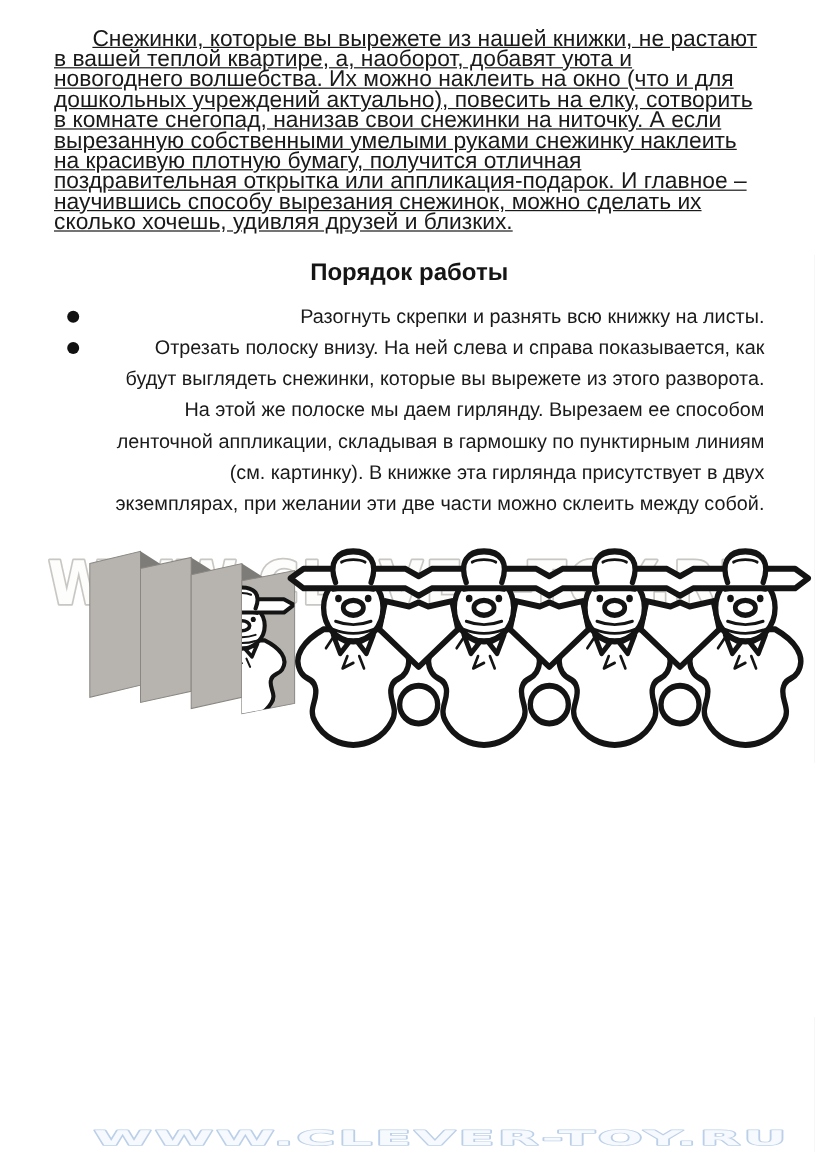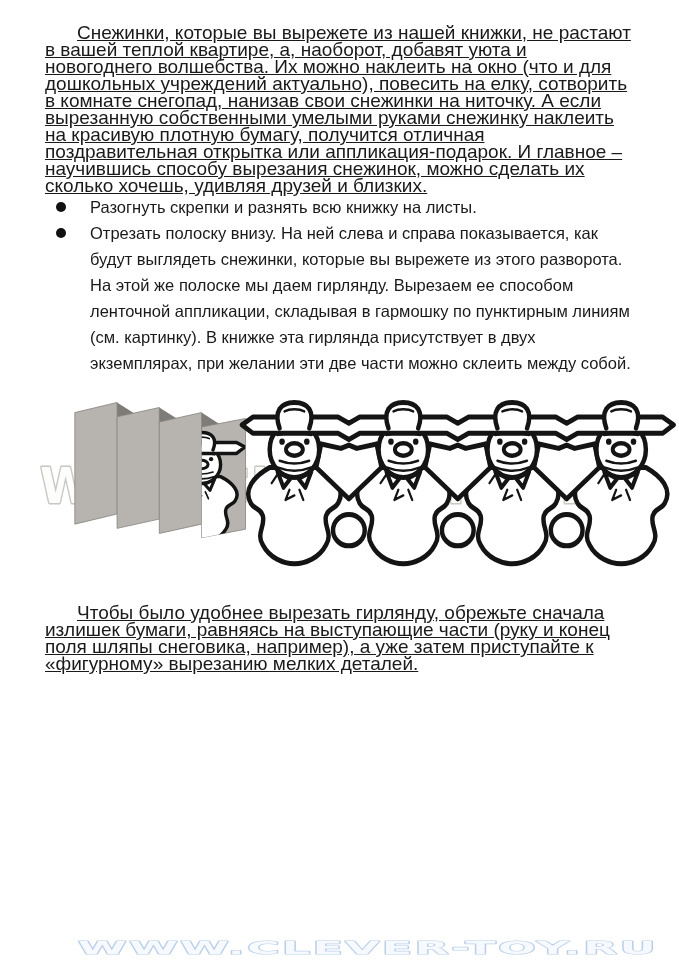--- a/index.html
+++ b/index.html
@@ -26,21 +26,21 @@
     margin:40px 0 0; text-align:center;
     font-family:"DejaVu Serif", serif; font-weight:bold; font-size:28px;
     letter-spacing:.5px; color:#151515;
   }
   .body-text { margin:0; font-size:19px; line-height:17px;text-decoration:underline; }
   .intro { margin-top:24px; text-indent:32px; }
   h2.section {
     margin:22px 0 12px; text-align:center;
     font-size:20px; font-weight:bold; color:#151515;
   }
-  ul.worklist { list-style:none; margin:0; padding:0; }
+  ul.worklist { list-style:none; margin:0; padding:0;text-align:right; }
   ul.worklist li {
     position:relative; padding-left:45px;
     font-size:16.5px; line-height:26px;
   }
   ul.worklist .dot {
     position:absolute; left:11px; top:8px; width:10px; height:10px;
     border-radius:50%; background:#111;
   }
   figure.illustration { margin:10px 0 0 -12px; padding:0; width:660px; height:196px; position:relative; }
   .closing { margin-top:22px; text-indent:32px; }
@@ -70,20 +70,21 @@
     <svg width="590" height="22" viewBox="0 0 590 22">
       <text x="2" y="16" textLength="580" lengthAdjust="spacingAndGlyphs">WWW.CLEVER-TOY.RU</text>
     </svg>
   </div>
 
   <div class="content">
 
 
     <p class="body-text intro">Снежинки, которые вы вырежете из нашей книжки, не растают в вашей теплой квартире, а, наоборот, добавят уюта и новогоднего волшебства. Их можно наклеить на окно (что и для дошкольных учреждений актуально), повесить на елку, сотворить в комнате снегопад, нанизав свои снежинки на ниточку. А если вырезанную собственными умелыми руками снежинку наклеить на красивую плотную бумагу, получится отличная поздравительная открытка или аппликация-подарок. И главное – научившись способу вырезания снежинок, можно сделать их сколько хочешь, удивляя друзей и близких.</p>
 
+    <h2 class="section">Порядок работы</h2>
 
     <ul class="worklist">
       <li>
         <span class="dot"></span>
         <span>Разогнуть скрепки и разнять всю книжку на листы.</span>
       </li>
       <li>
         <span class="dot"></span>
         <span>Отрезать полоску внизу. На ней слева и справа показывается, как будут выглядеть снежинки, которые вы вырежете из этого разворота. На этой же полоске мы даем гирлянду. Вырезаем ее способом ленточной аппликации, складывая в гармошку по пунктирным линиям (см. картинку). В книжке эта гирлянда присутствует в двух экземплярах, при желании эти две части можно склеить между собой.</span>
       </li>
@@ -178,16 +179,15 @@
           <use href="#sm-face" transform="translate(332,0)"></use>
 
           <use href="#sm-bow" transform="translate(2,0)"></use>
           <use href="#sm-bow" transform="translate(112,0)"></use>
           <use href="#sm-bow" transform="translate(222,0)"></use>
           <use href="#sm-bow" transform="translate(332,0)"></use>
         </g>
       </svg>
     </figure>
 
-    <p class="body-text closing">Чтобы было удобнее вырезать гирлянду, обрежьте сначала излишек бумаги, равняясь на выступающие части (руку и конец поля шляпы снеговика, например), а уже затем приступайте к «фигурному» вырезанию мелких деталей.</p>
 
   </div>
 </div>
 
 </body></html>

